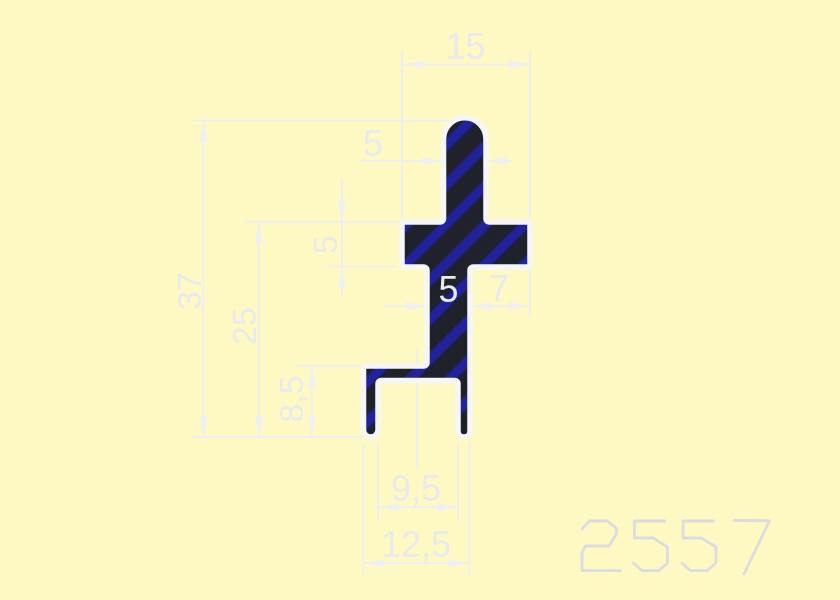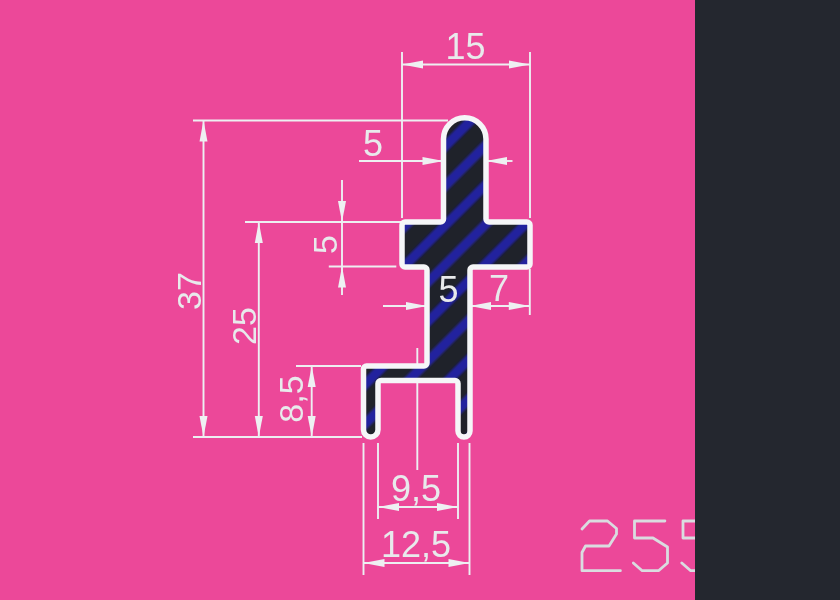--- a/index.html
+++ b/index.html
@@ -1,16 +1,16 @@
 <!DOCTYPE html>
 <html><head>
 <meta charset="utf-8">
 <style>
   html,body{margin:0;padding:0;background:#24272f;}
-  #stage{position:relative;width:695px;height:600px;background:#ec4899;overflow:hidden;}
+  #stage{position:relative;width:840px;height:600px;background:#fef9c3;overflow:hidden;}
   svg{position:absolute;left:0;top:0;filter:brightness(1);}
   .dim{stroke:#edeff2;stroke-width:1.9;fill:none;}
   .arr{fill:#eef0f2;stroke:none;}
   text{font-family:"Liberation Sans",sans-serif;fill:#e8eaec;-webkit-font-smoothing:antialiased;}
 </style>
 </head>
 <body>
 <div id="stage">
 <svg width="840" height="600" viewBox="0 0 840 600">
   <defs>

